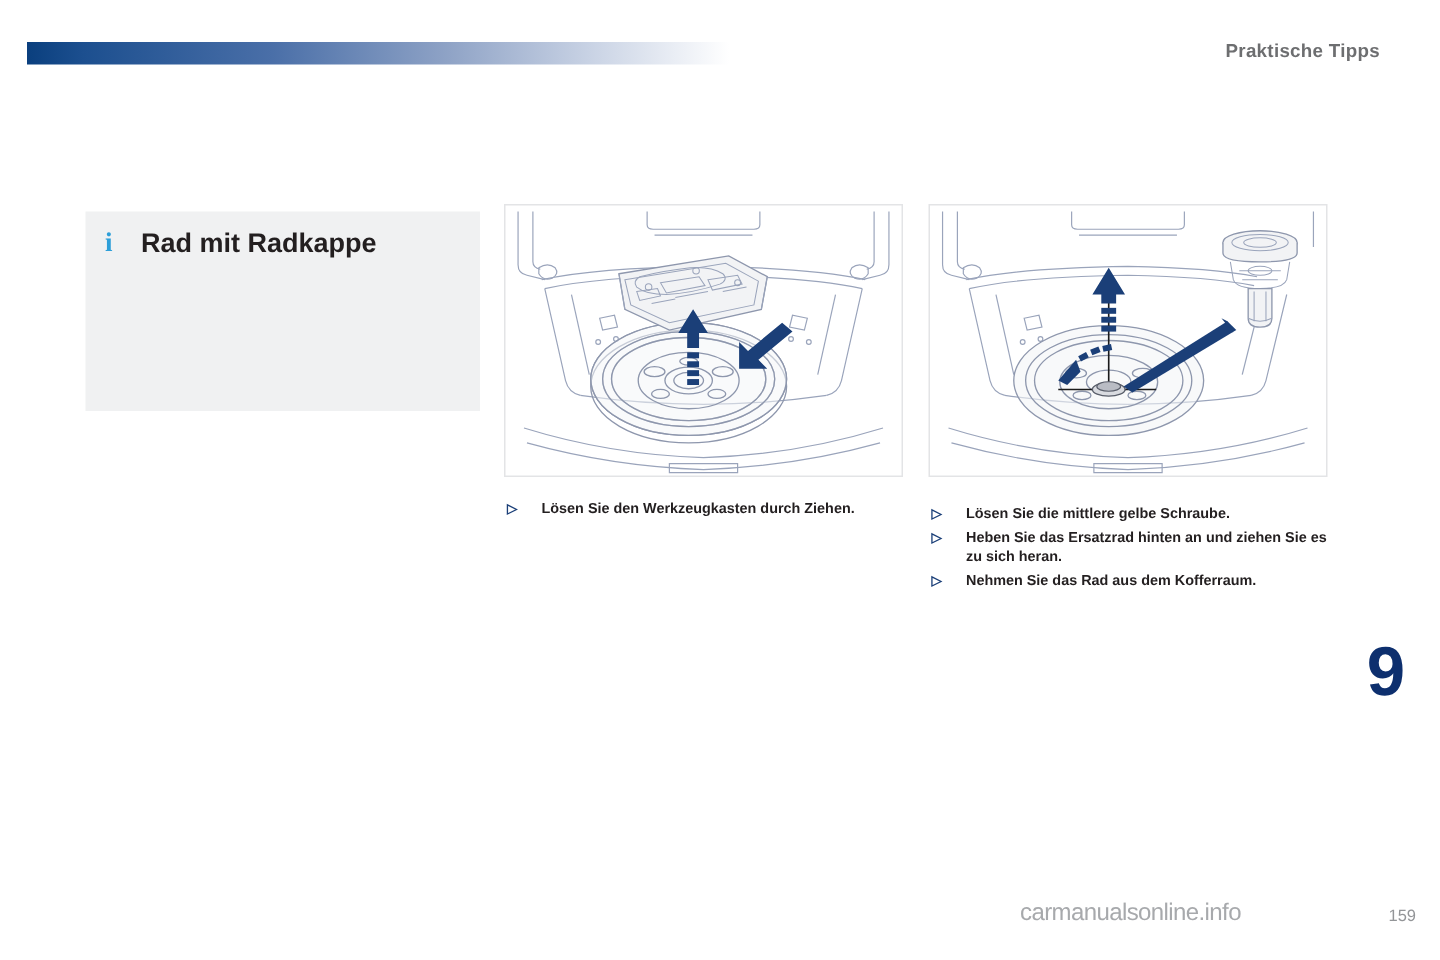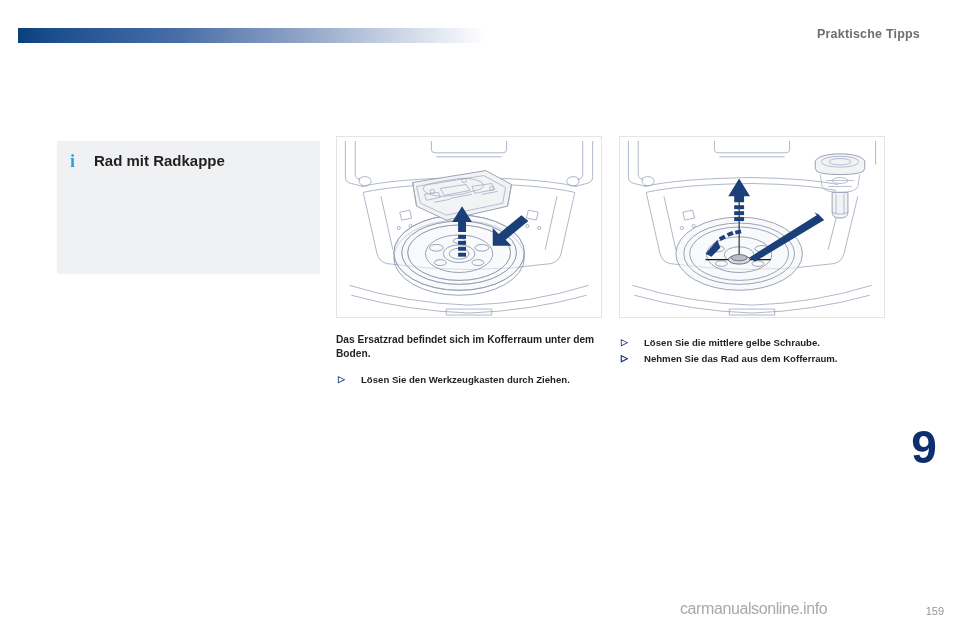--- a/index.html
+++ b/index.html
@@ -68,21 +68,21 @@
     font-weight: bold;
     color: #2d9fd9;
     font-family: "Liberation Serif", serif;
     line-height: 1;
   }
 
   #info-heading {
     position: absolute;
     left: 37px;
     top: 11px;
-    font-size: 15px;
+    font-size: 18px;
     font-weight: bold;
     color: #231f20;
   }
 
   #info-body {
     position: absolute;
     left: 37px;
     top: 36px;
     width: 214px;
     font-size: 10.5px;
@@ -368,37 +368,37 @@
       </g>
       <g fill="none" stroke="#9aa4bb" stroke-width="0.7">
         <line x1="218" y1="58" x2="218" y2="78"></line>
         <line x1="226" y1="58" x2="226" y2="78"></line>
         <path d="M214 76 Q222 80 230 76"></path>
       </g>
     </svg>
   </div>
 
   <div class="col-text" id="col-middle-text">
-    <div class="lead">Das Ersatzrad befindet sich im Kofferraum unter dem Boden.</div>
     <ul class="bullet-list">
       <li class="bullet-item">
         <span class="bullet-marker">▷</span>
         <span>Lösen Sie den Werkzeugkasten durch Ziehen.</span>
       </li>
     </ul>
   </div>
 
   <div class="col-text" id="col-right-text">
     <ul class="bullet-list">
       <li class="bullet-item">
         <span class="bullet-marker">▷</span>
         <span>Lösen Sie die mittlere gelbe Schraube.</span>
       </li>
       <li class="bullet-item">
         <span class="bullet-marker">▷</span>
+        <span>Heben Sie das Ersatzrad hinten an und ziehen Sie es zu sich heran.</span>
       </li>
       <li class="bullet-item">
         <span class="bullet-marker">▷</span>
         <span>Nehmen Sie das Rad aus dem Kofferraum.</span>
       </li>
     </ul>
   </div>
 
   <div id="side-tab">9</div>
 

